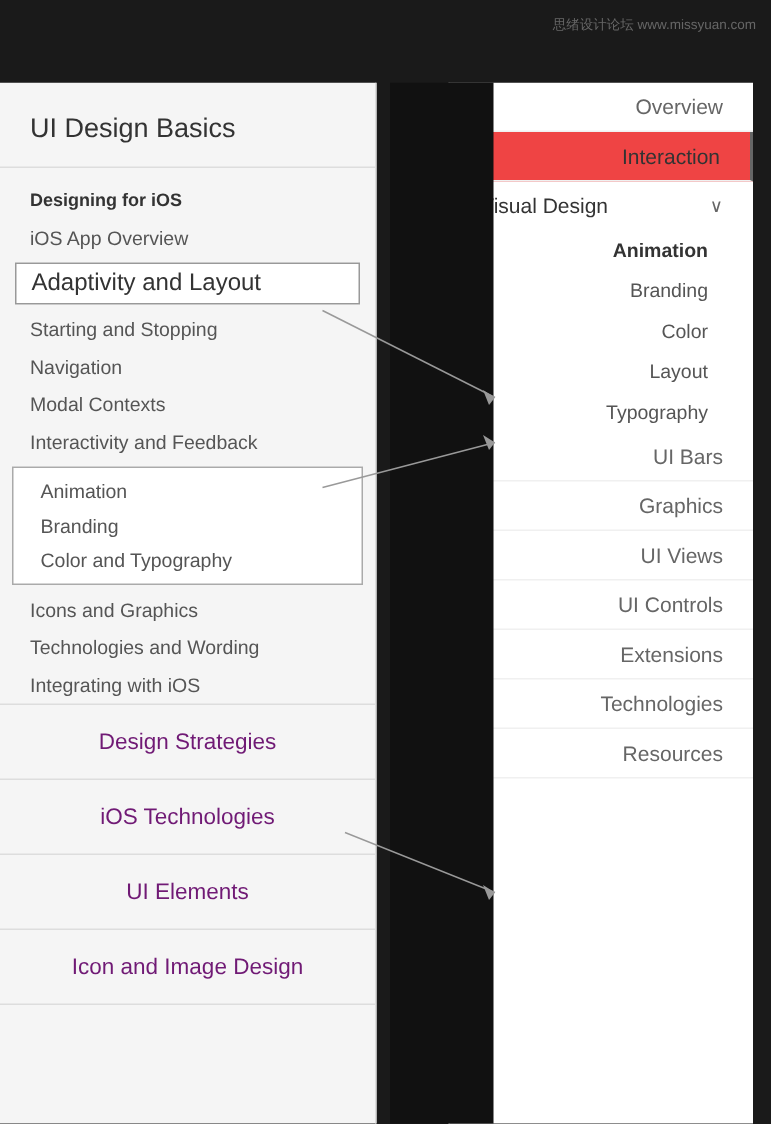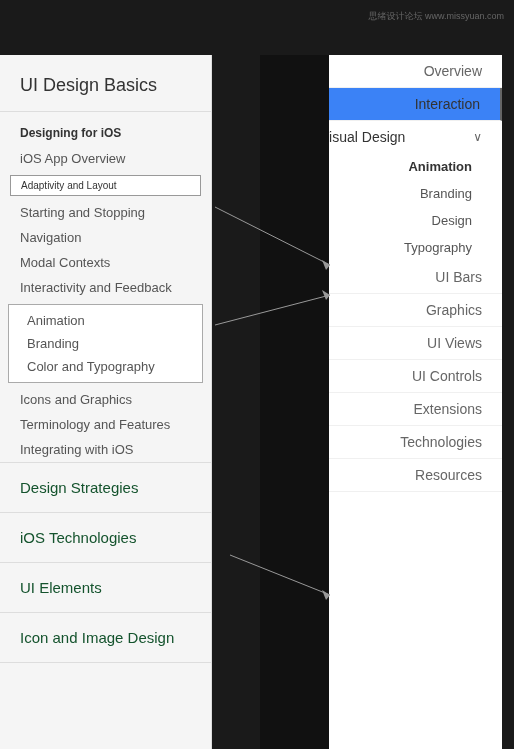--- a/index.html
+++ b/index.html
@@ -20,21 +20,21 @@
       color: #666;
       font-size: 9px;
       z-index: 100;
     }
 
     
     .left-panel {
       position: absolute;
       left: 0;
       top: 55px;
-      width: 212px;
+      width: 251px;
       bottom: 0;
       background: #f5f5f5;
       border-right: 1px solid #ddd;
       overflow-y: auto;
     }
 
     .left-panel-title {
       font-size: 18px;
       font-weight: 300;
       color: #333;
@@ -59,21 +59,21 @@
       padding: 5px 20px 5px 20px;
       cursor: pointer;
     }
 
     
     .adaptivity-box {
       border: 1px solid #999;
       background: #fff;
       margin: 4px 10px;
       padding: 4px 10px;
-      font-size: 10px;
+      font-size: 16px;
       color: #333;
       cursor: pointer;
     }
 
     
     .visual-sub-box {
       border: 1px solid #aaa;
       background: #fff;
       margin: 4px 8px;
       padding: 4px 0;
@@ -81,26 +81,27 @@
 
     .visual-sub-item {
       font-size: 13px;
       color: #555;
       padding: 4px 18px;
       cursor: pointer;
     }
 
     .left-section-link {
       font-size: 15px;
-      color: #14532d;
+      color: #701a75;
       font-weight: 300;
       padding: 16px 20px;
       border-bottom: 1px solid #ddd;
       cursor: pointer;
       display: block;
+      text-align: center;
     }
 
     
     .right-panel {
       position: absolute;
       right: 12px;
       top: 55px;
       width: 203px;
       bottom: 0;
       background: #fff;
@@ -113,21 +114,21 @@
       font-size: 14px;
       color: #666;
       padding: 8px 20px;
       cursor: pointer;
       border-bottom: 1px solid #f0f0f0;
     }
 
     .right-item.active-tab {
       color: #333;
       font-weight: 500;
-      background: #3b82f6;
+      background: #ef4444;
       border-right: 2px solid #666;
     }
 
     .right-section-header {
       font-size: 14px;
       font-weight: 400;
       color: #333;
       padding: 8px 20px;
       cursor: pointer;
       display: flex;
@@ -209,42 +210,43 @@
     <div class="left-item">Modal Contexts</div>
     <div class="left-item">Interactivity and Feedback</div>
 
     <div class="visual-sub-box">
       <div class="visual-sub-item">Animation</div>
       <div class="visual-sub-item">Branding</div>
       <div class="visual-sub-item">Color and Typography</div>
     </div>
 
     <div class="left-item">Icons and Graphics</div>
-    <div class="left-item">Terminology and Features</div>
+    <div class="left-item">Technologies and Wording</div>
     <div class="left-item">Integrating with iOS</div>
   </div>
 
   <div class="left-section-link">Design Strategies</div>
   <div class="left-section-link">iOS Technologies</div>
   <div class="left-section-link">UI Elements</div>
   <div class="left-section-link">Icon and Image Design</div>
 </div>
 
 <div class="right-panel">
   <div class="right-item">Overview</div>
   <div class="right-item active-tab">Interaction</div>
 
   <div class="right-section-header">
     <span>Visual Design</span>
     <span class="chevron">∨</span>
   </div>
 
   <div class="right-sub-item active">Animation</div>
   <div class="right-sub-item">Branding</div>
-  <div class="right-sub-item">Design</div>
+  <div class="right-sub-item">Color</div>
+  <div class="right-sub-item">Layout</div>
   <div class="right-sub-item">Typography</div>
 
   <div class="right-item">UI Bars</div>
   <div class="right-item">Graphics</div>
   <div class="right-item">UI Views</div>
   <div class="right-item">UI Controls</div>
   <div class="right-item">Extensions</div>
   <div class="right-item">Technologies</div>
   <div class="right-item">Resources</div>
 </div>

